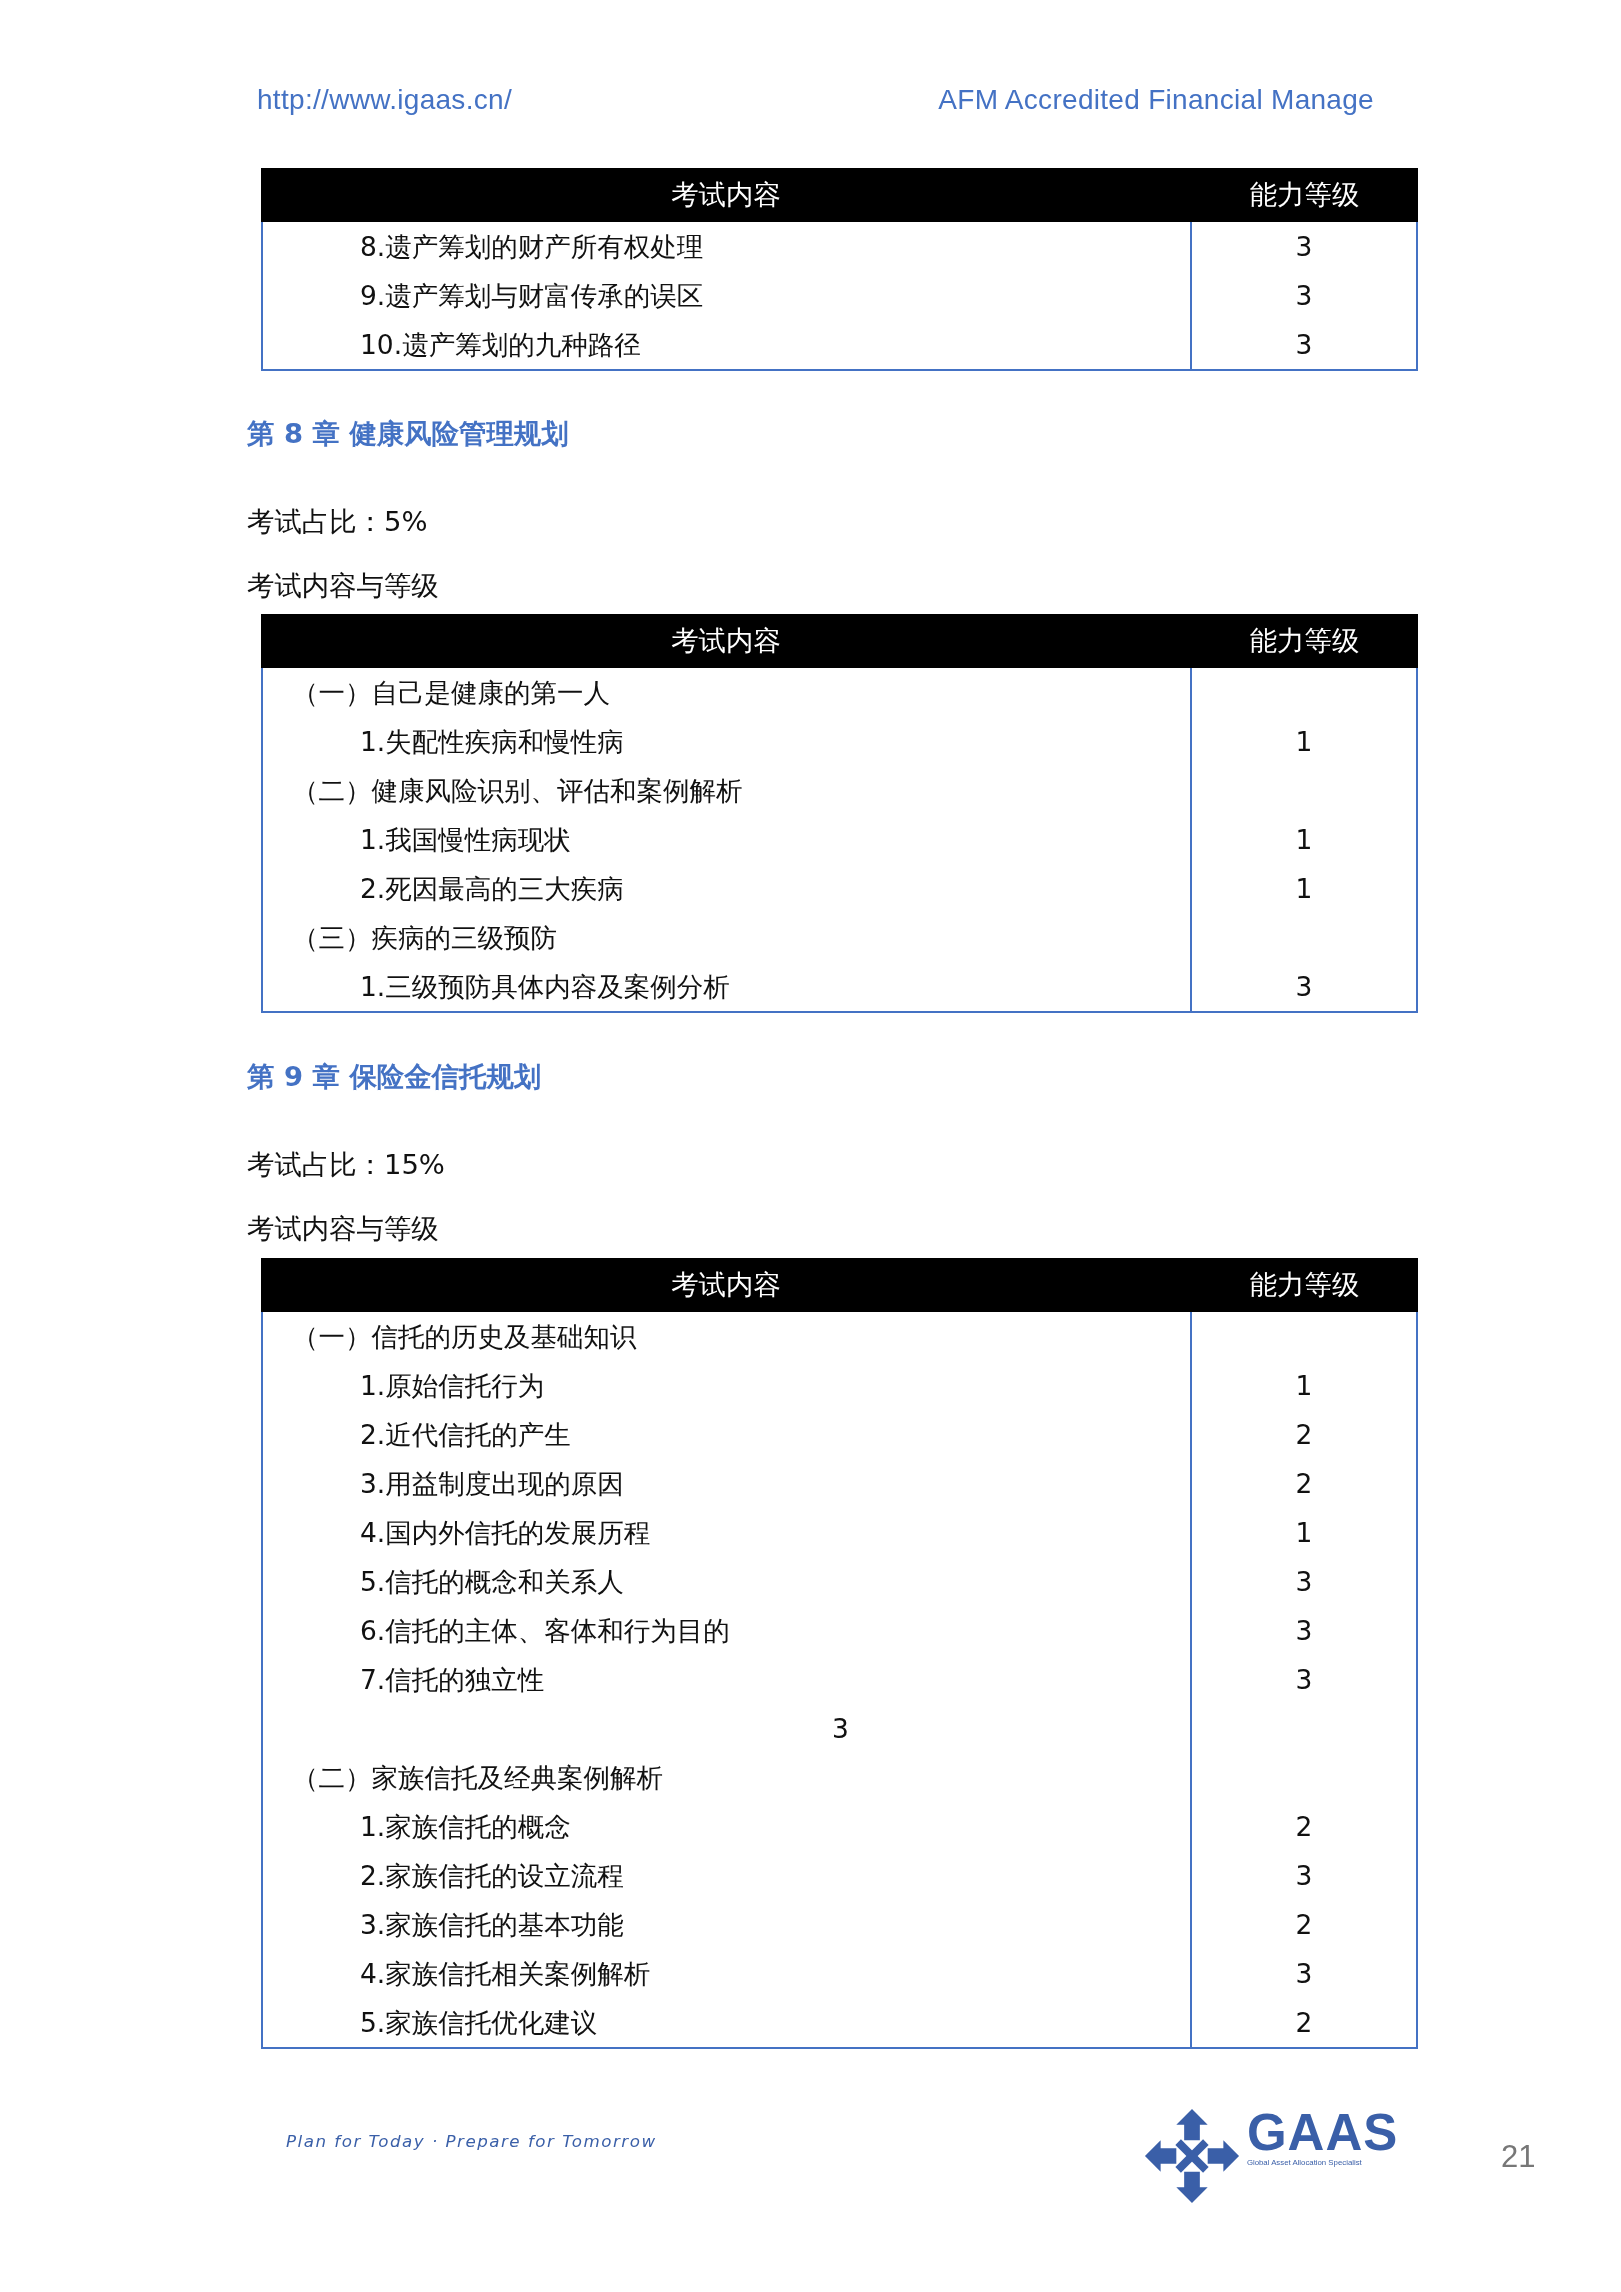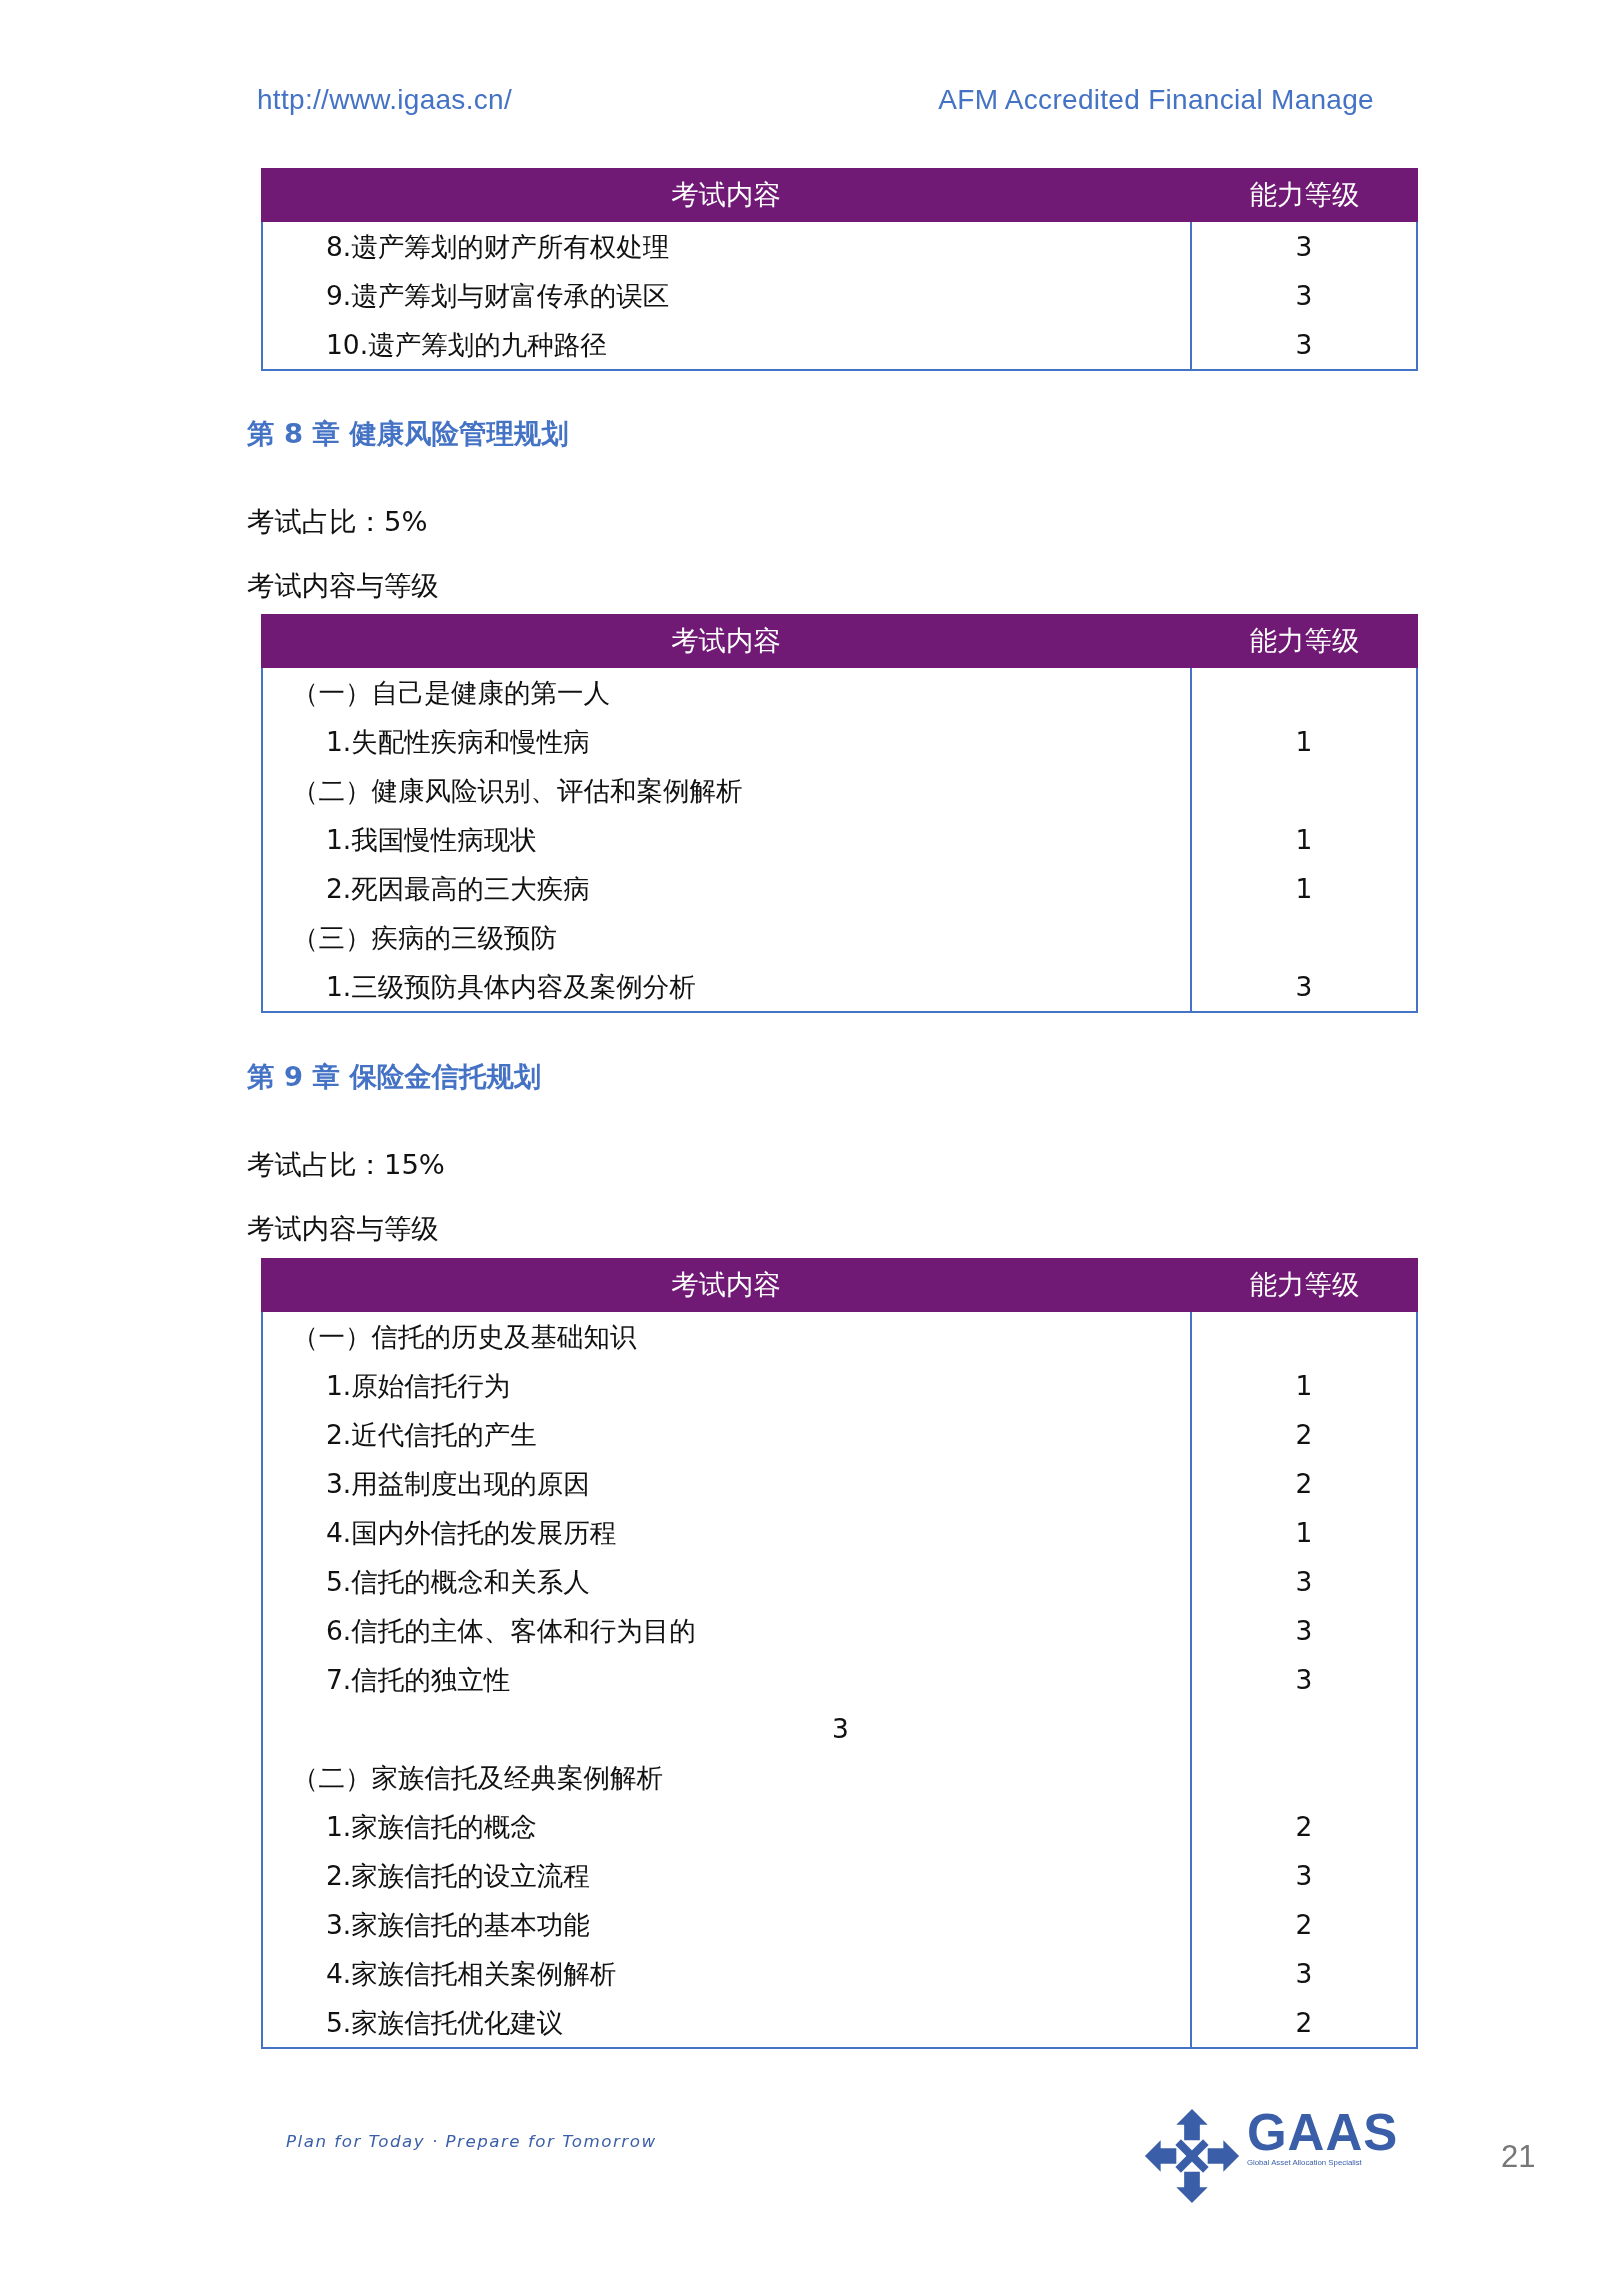--- a/index.html
+++ b/index.html
@@ -4,31 +4,31 @@
 <style>
   html, body { margin: 0; padding: 0; background: #ffffff; }
   body { width: 1621px; height: 2293px; position: relative; overflow: hidden;
          font-family: "DejaVu Sans", "Liberation Sans", sans-serif; color: #111; }
   .hdr { position: absolute; top: 84px; font-size: 28px; color: #4472c4;
          font-family: "Liberation Sans", "DejaVu Sans", sans-serif; letter-spacing: 0.3px; }
   .hdr-left { left: 257px; }
   .hdr-right { right: 247px; }
 
   .tbl { position: absolute; left: 261px; width: 1157px; border-collapse: collapse; }
-  .tbl .head { display: flex; background: #701a75; color: #fff; height: 54px;
+  .tbl .head { display: flex; background: #000000; color: #fff; height: 54px;
                align-items: center; font-size: 27.4px; }
   .tbl .head .c1 { width: 930px; text-align: center; }
   .tbl .head .c2 { flex: 1; text-align: center; }
   .tbl .body { border: 2.9px solid #4472c4; border-top: none; position: relative; }
   .tbl .body::before { content: ""; position: absolute; top: 0; bottom: 0; left: 927px;
                        width: 2px; background: #4472c4; }
   .row { display: flex; height: 49px; align-items: center; font-size: 26.5px; }
   .row .c1 { width: 927px; box-sizing: border-box; }
   .row .c2 { flex: 1; text-align: center; padding-left: 2px; }
-  .row.sub .c1 { padding-left: 63px; }
+  .row.sub .c1 { padding-left: 97px; }
   .row.sec .c1 { padding-left: 29px; }
 
   .chap { position: absolute; left: 247px; font-size: 27.4px; font-weight: bold; color: #4472c4; }
   .label { position: absolute; left: 247px; font-size: 27.4px; color: #111; }
 
   .footer-slogan { position: absolute; left: 286px; top: 2129px; }
   .slogan-cn { font-family: "DejaVu Serif", "Liberation Serif", serif; font-size: 37px;
                color: #3a5fa8; font-style: italic; letter-spacing: 5.9px; }
   .slogan-en { font-family: "DejaVu Sans", sans-serif; font-size: 16.7px; font-style: italic;
                color: #3a5fa8; letter-spacing: 1.5px; margin-top: 2px; }

